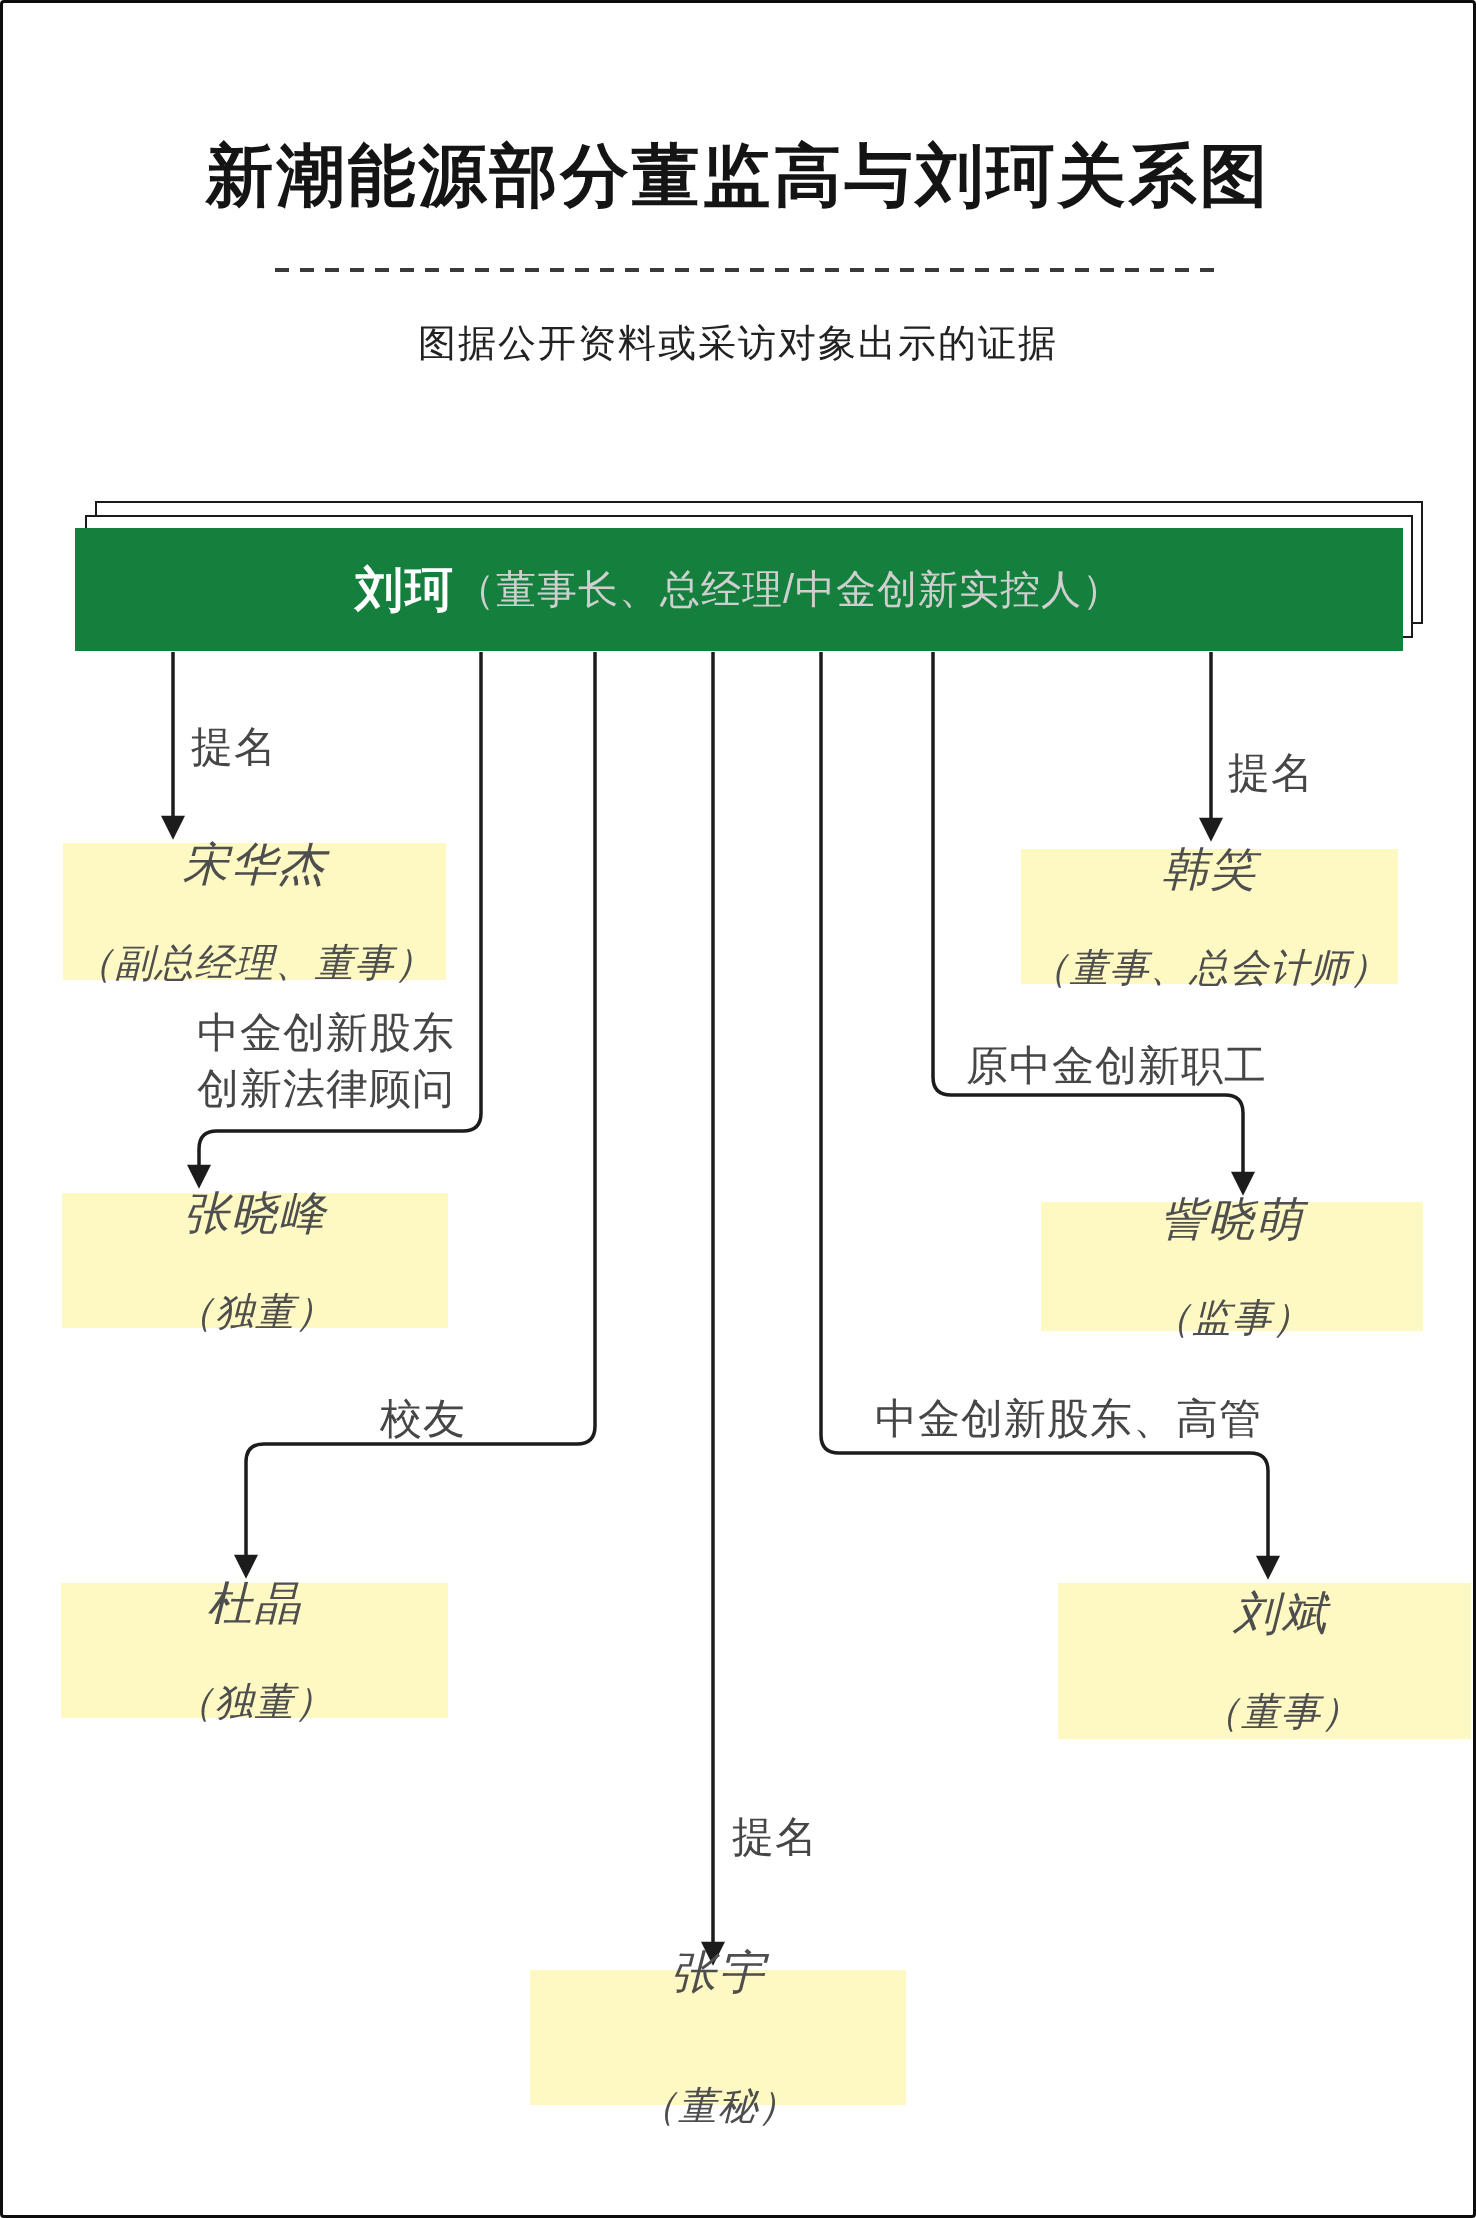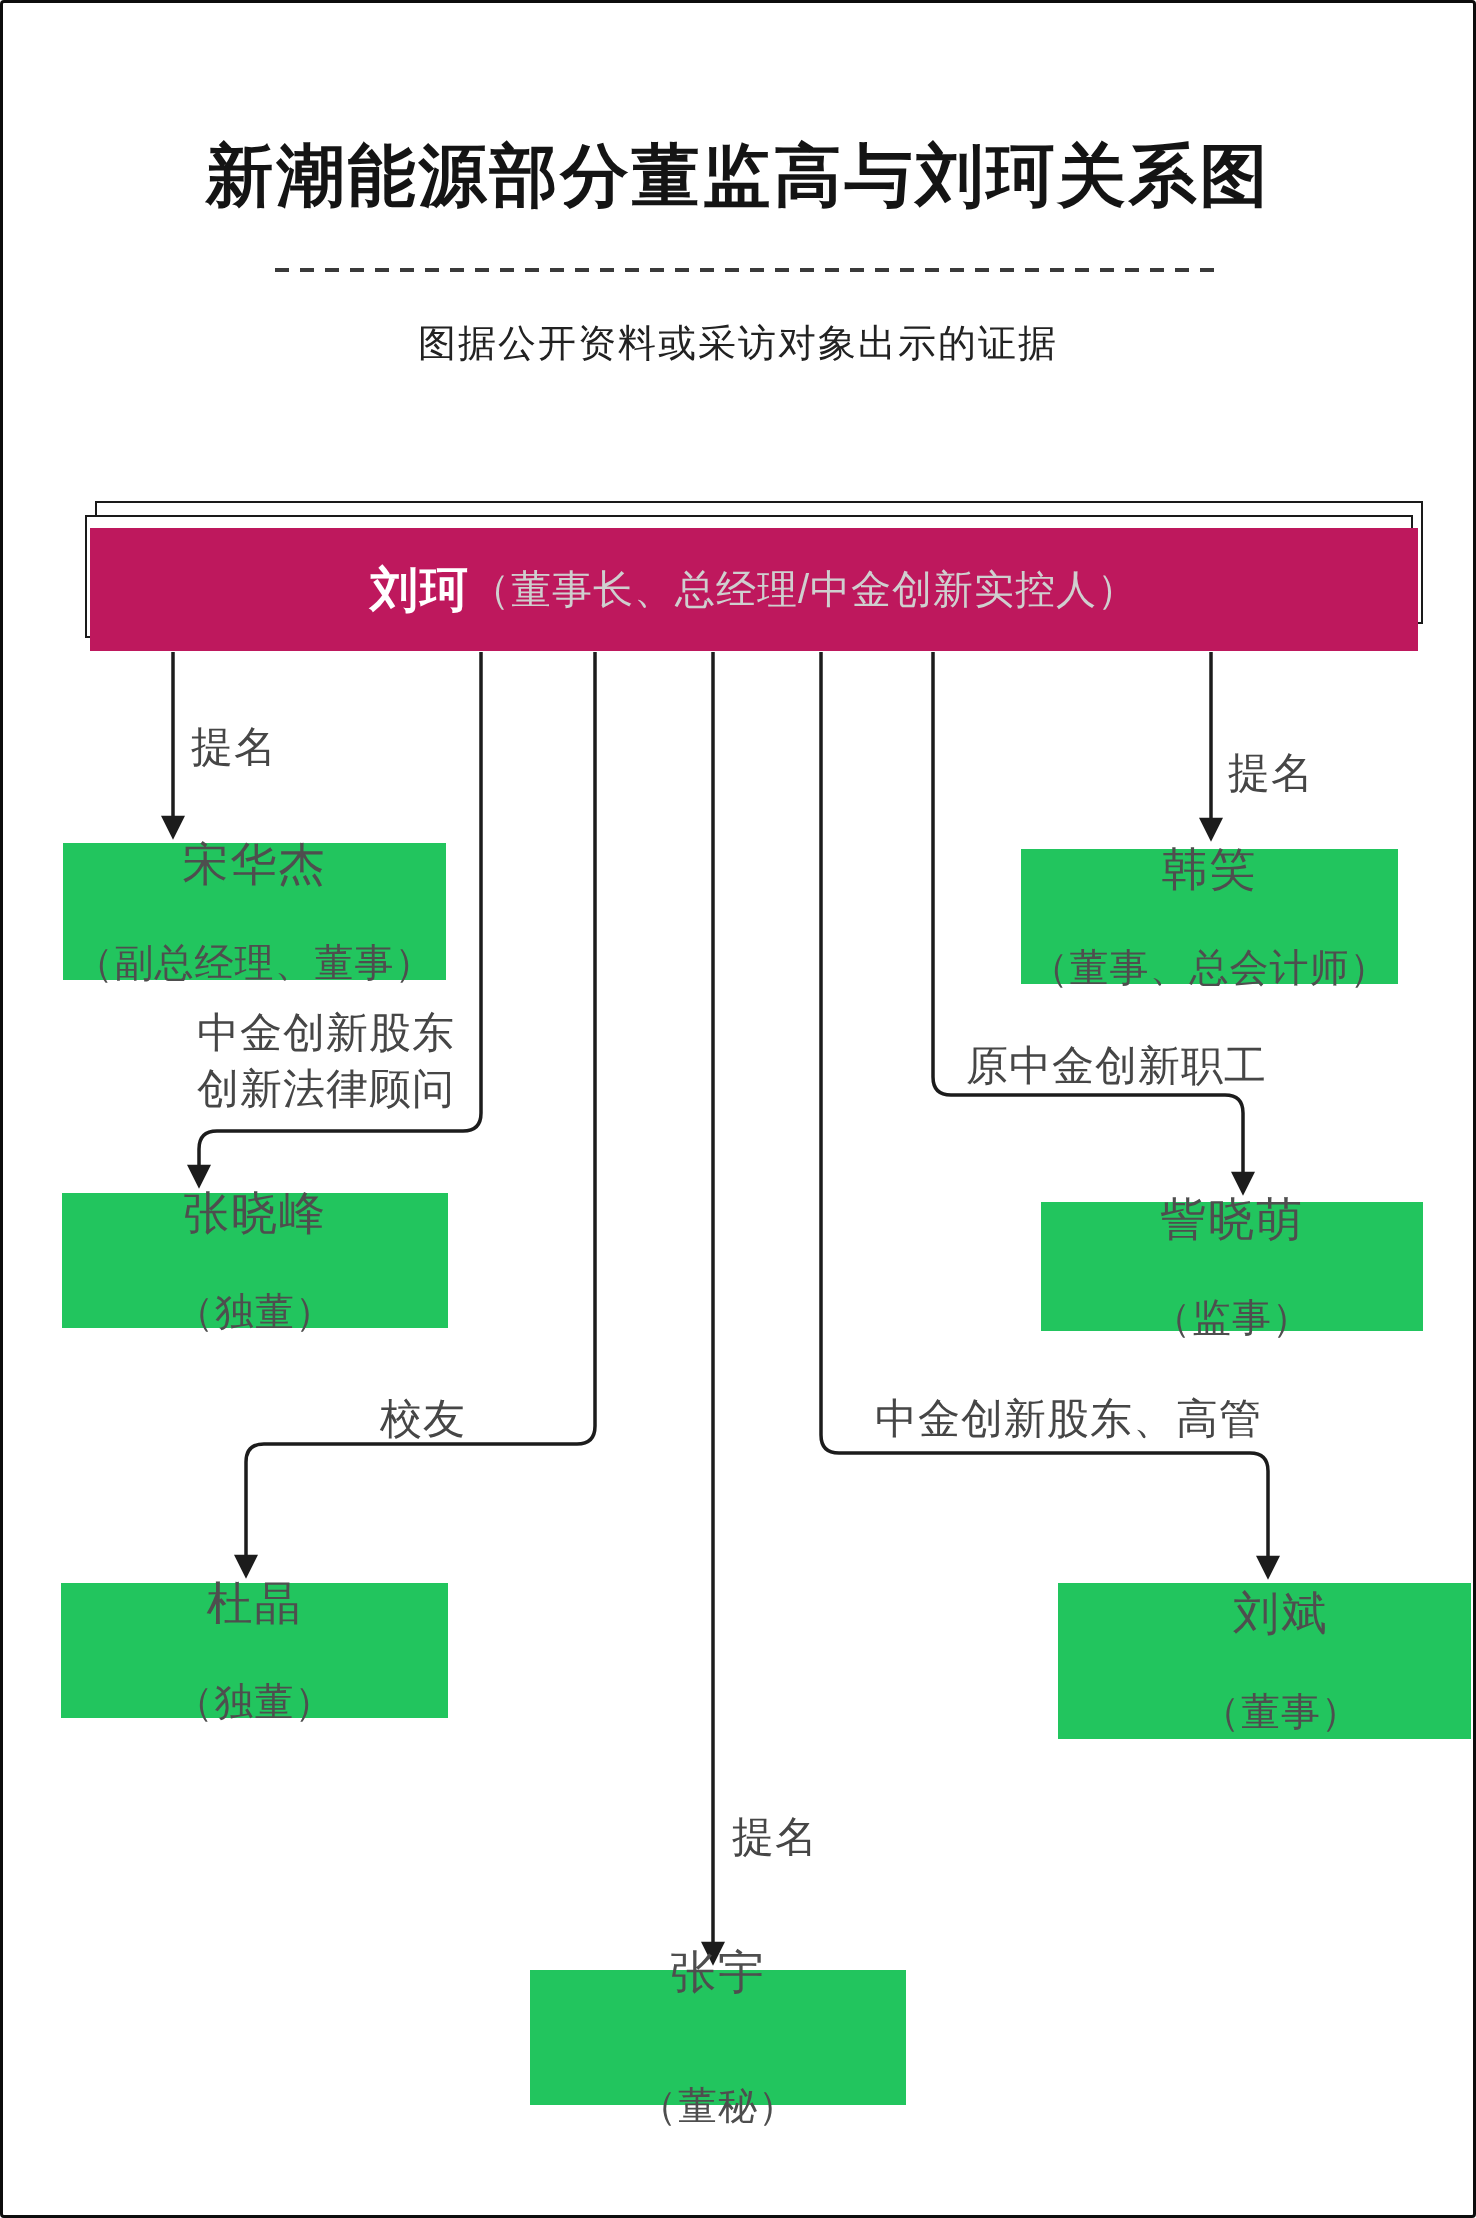--- a/index.html
+++ b/index.html
@@ -31,31 +31,30 @@
   }
   .connector-layer{position:absolute;left:0;top:0;width:1476px;height:2218px;}
   .stack-layer{
     position:absolute;width:1328px;height:123px;
     background:#fff;border:2px solid #1a1a1a;box-sizing:border-box;
   }
   .stack-back{left:92px;top:498px;}
   .stack-mid{left:82px;top:512px;}
   .root-node{
     position:absolute;left:72px;top:525px;width:1328px;height:123px;
-    background:#be185d;
+    background:#15803d;
     display:flex;align-items:center;justify-content:center;
     white-space:nowrap;
-    margin-left:15px;
   }
   .root-name{font-size:48px;font-weight:bold;color:#ffffff;letter-spacing:2px;}
   .root-role{font-size:40px;color:#cfcfcf;letter-spacing:1px;}
   .node{
-    position:absolute;background:#22c55e;
+    position:absolute;background:#fef9c3;
     display:flex;flex-direction:column;align-items:center;justify-content:center;
-    color:#4e4e4e;text-align:right;
+    color:#4e4e4e;text-align:right;font-style:italic;
   }
   .node-name{font-size:46px;line-height:58px;letter-spacing:2px;}
   .node-role{font-size:39px;line-height:52px;letter-spacing:1px;margin-top:44px;}
   .n-song{left:60px;top:840px;width:383px;height:137px;}
   .n-zxf{left:59px;top:1190px;width:386px;height:135px;}
   .n-du{left:58px;top:1580px;width:387px;height:135px;}
   .n-zy{left:527px;top:1967px;width:376px;height:135px;gap:35px;}
   .n-han{left:1018px;top:846px;width:377px;height:135px;}
   .n-zi{left:1038px;top:1199px;width:382px;height:129px;}
   .n-liu{left:1055px;top:1580px;width:380px;height:156px;padding-left:33px;}

